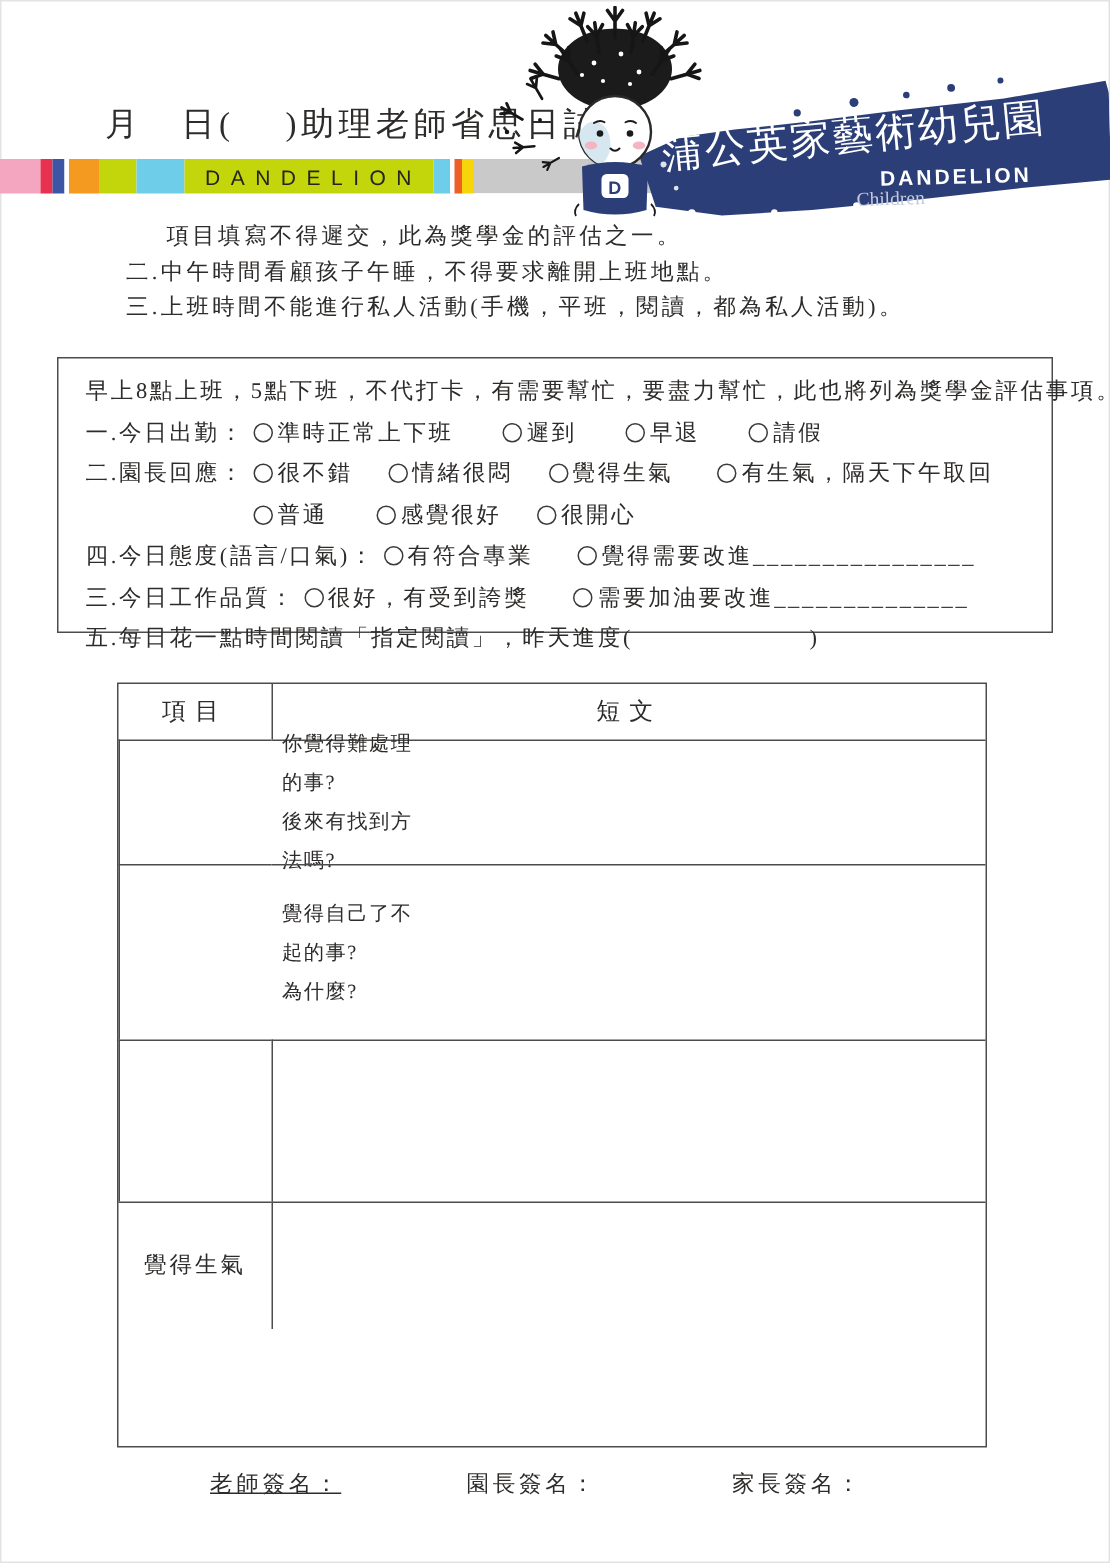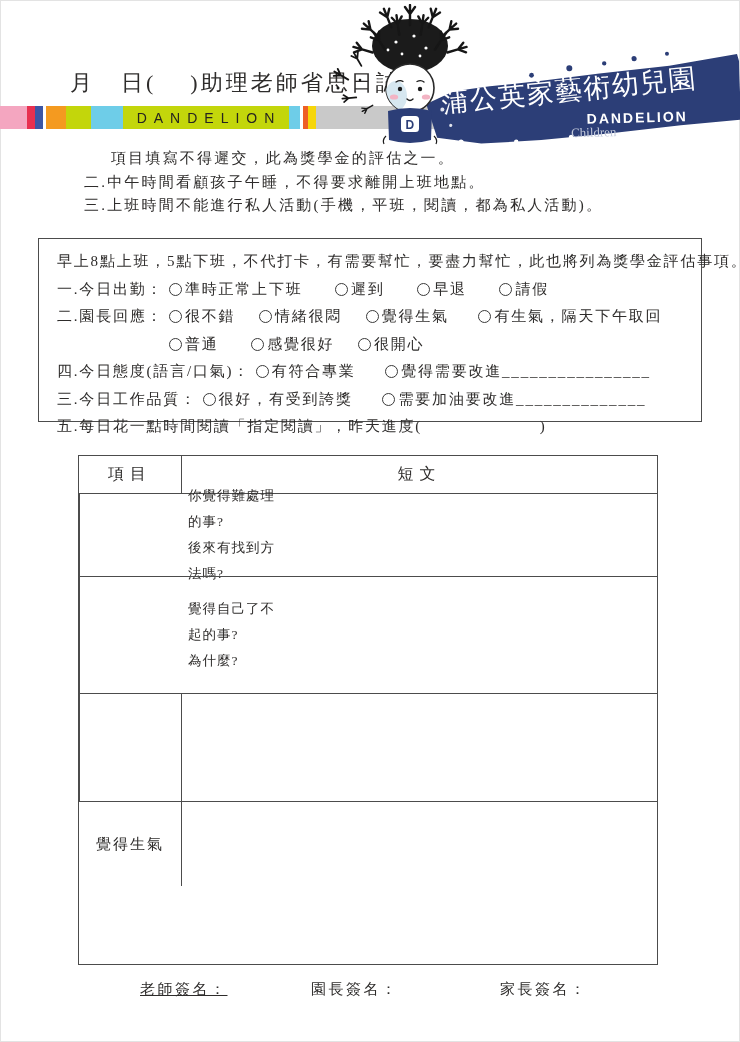--- a/index.html
+++ b/index.html
@@ -57,21 +57,21 @@
   .cell.bt { border-top-width:1px; }
   .cell.bl { border-left-width:1px; }
   .head-cell { display:flex; align-items:center; justify-content:center;
                font-size:16px; letter-spacing:6px; }
   .label-cell { display:flex; align-items:center; padding-left:7px;
                 font-size:13.5px; letter-spacing:1px; line-height:26px; white-space:pre-line; }
   .label-cell.centered { justify-content:center; padding-left:0; font-size:15px; letter-spacing:2px; }
 
   
   .sig { position:absolute; top:980px; font-size:15px; letter-spacing:2.5px; }
-  .sig-teacher { left:140px;text-decoration:underline; } .sig-principal { left:311px; } .sig-parent { left:500px; }
+  .sig-teacher { left:140px;text-decoration:underline; } .sig-principal { left:311px; } .sig-parent { left:488px; }
 
   svg text { font-family:"Liberation Sans","DejaVu Sans",sans-serif; }
   svg text.serif { font-family:"Liberation Serif","DejaVu Serif",serif; }
 </style>
 </head>
 <body>
 
 <div class="page">
 
   <div class="title">

